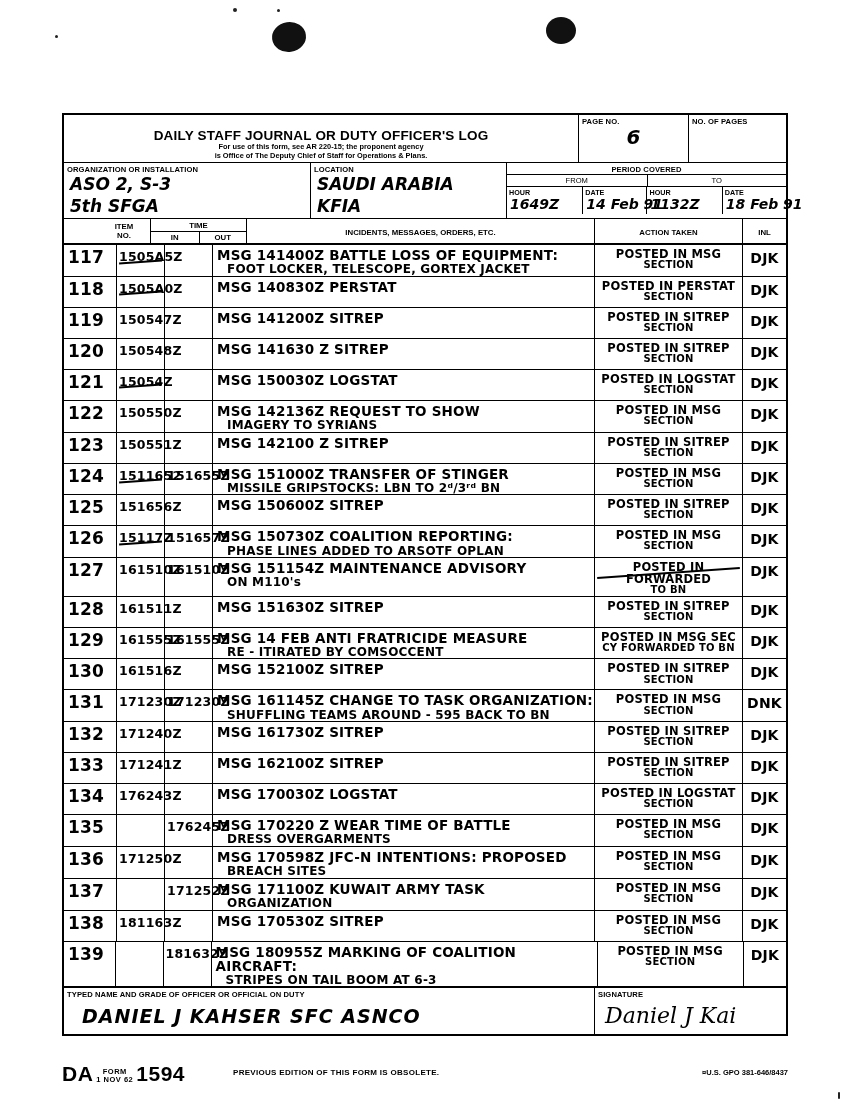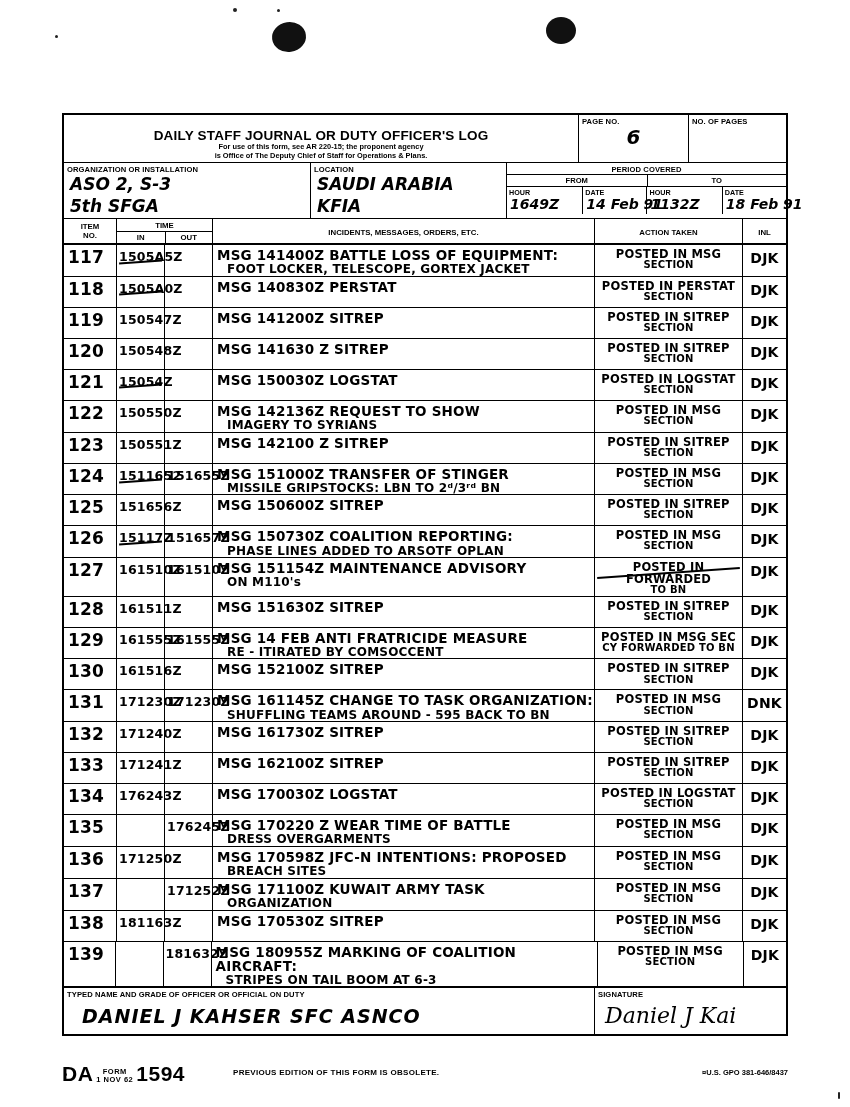--- a/index.html
+++ b/index.html
@@ -104,33 +104,33 @@
   .band2 { display: flex; border-bottom: 1px solid #000; }
   .org { width: 246px; box-sizing: border-box; }
   .loc { width: 196px; border-left: 1px solid #000; box-sizing: border-box; }
   .period { flex: 1 1 auto; border-left: 1px solid #000; box-sizing: border-box; }
   .org-val, .loc-val {
     padding: 1px 6px 2px 6px;
     font-size: 17px;
     line-height: 19px;
   }
   .period .prow1 { display: flex; border-top: 1px solid #000; border-bottom: 1px solid #000; }
-  .period .half { width: 50%; text-align: center; font-size: 7.6px; font-weight: bold; box-sizing: border-box; padding: 1px 0; }
+  .period .half { width: 50%; text-align: center; font-size: 7.6px; font-weight: normal; box-sizing: border-box; padding: 1px 0; }
   .period .half + .half { border-left: 1px solid #000; }
   .period .prow2 { display: flex; }
   .q { box-sizing: border-box; border-left: 1px solid #000; }
   .q:first-child { border-left: none; }
   .q .qlbl { font-size: 7.2px; font-weight: bold; padding: 1px 2px 0; }
   .q .qval { font-size: 14px; padding: 0 3px 2px; line-height: 15px; white-space: nowrap; }
   .q.hour { width: 27%; }
   .q.date { width: 23%; }
 
   
   .colhdr { display: flex; border-bottom: 2px solid #000; }
-  .c-item { width: 52px; box-sizing: border-box; text-align: center; }
+  .c-item { width: 52px; box-sizing: border-box; text-align: center; margin-left: 34px; }
   .c-time { width: 96px; box-sizing: border-box; border-left: 1px solid #000; }
   .c-inc  { flex: 1 1 auto; box-sizing: border-box; border-left: 1px solid #000; text-align: center; }
   .c-act  { width: 148px; box-sizing: border-box; border-left: 1px solid #000; text-align: center; }
   .c-inl  { width: 44px; box-sizing: border-box; border-left: 1px solid #000; text-align: center; }
   .c-item .l1 { font-size: 7.8px; font-weight: bold; padding-top: 3px; }
   .c-item .l2 { font-size: 7.8px; font-weight: bold; }
   .c-time .tlbl { font-size: 7.8px; font-weight: bold; text-align: center; padding: 2px 0 1px; border-bottom: 1px solid #000; }
   .c-time .tsplit { display: flex; }
   .c-time .tsplit div { width: 50%; font-size: 7.8px; font-weight: bold; text-align: center; padding: 1px 0; box-sizing: border-box; }
   .c-time .tsplit div + div { border-left: 1px solid #000; }

